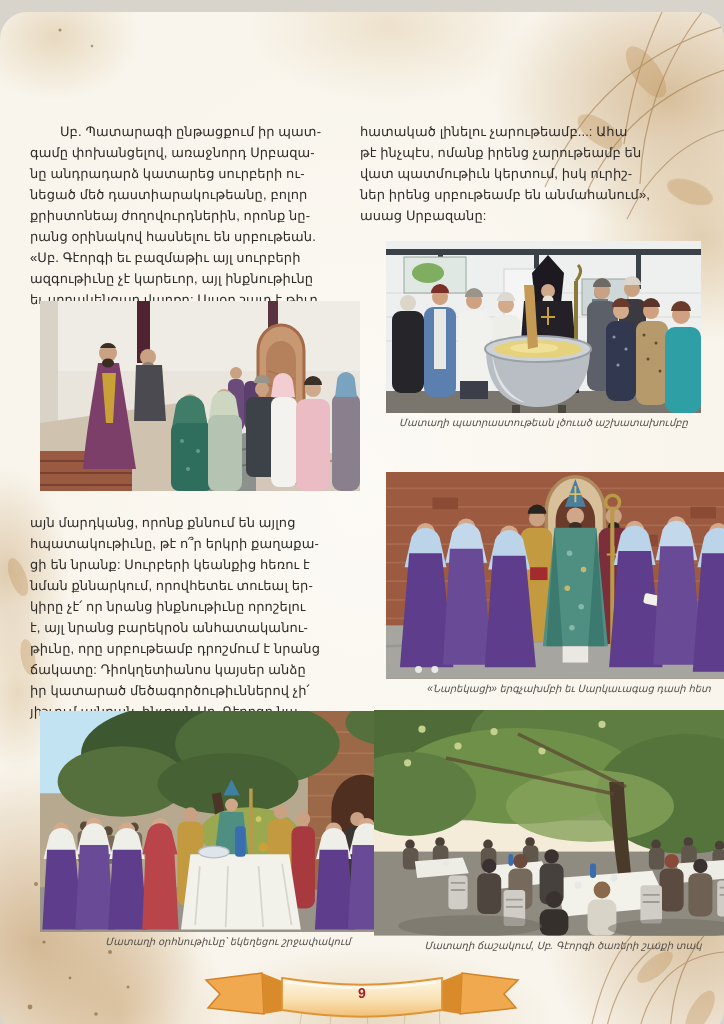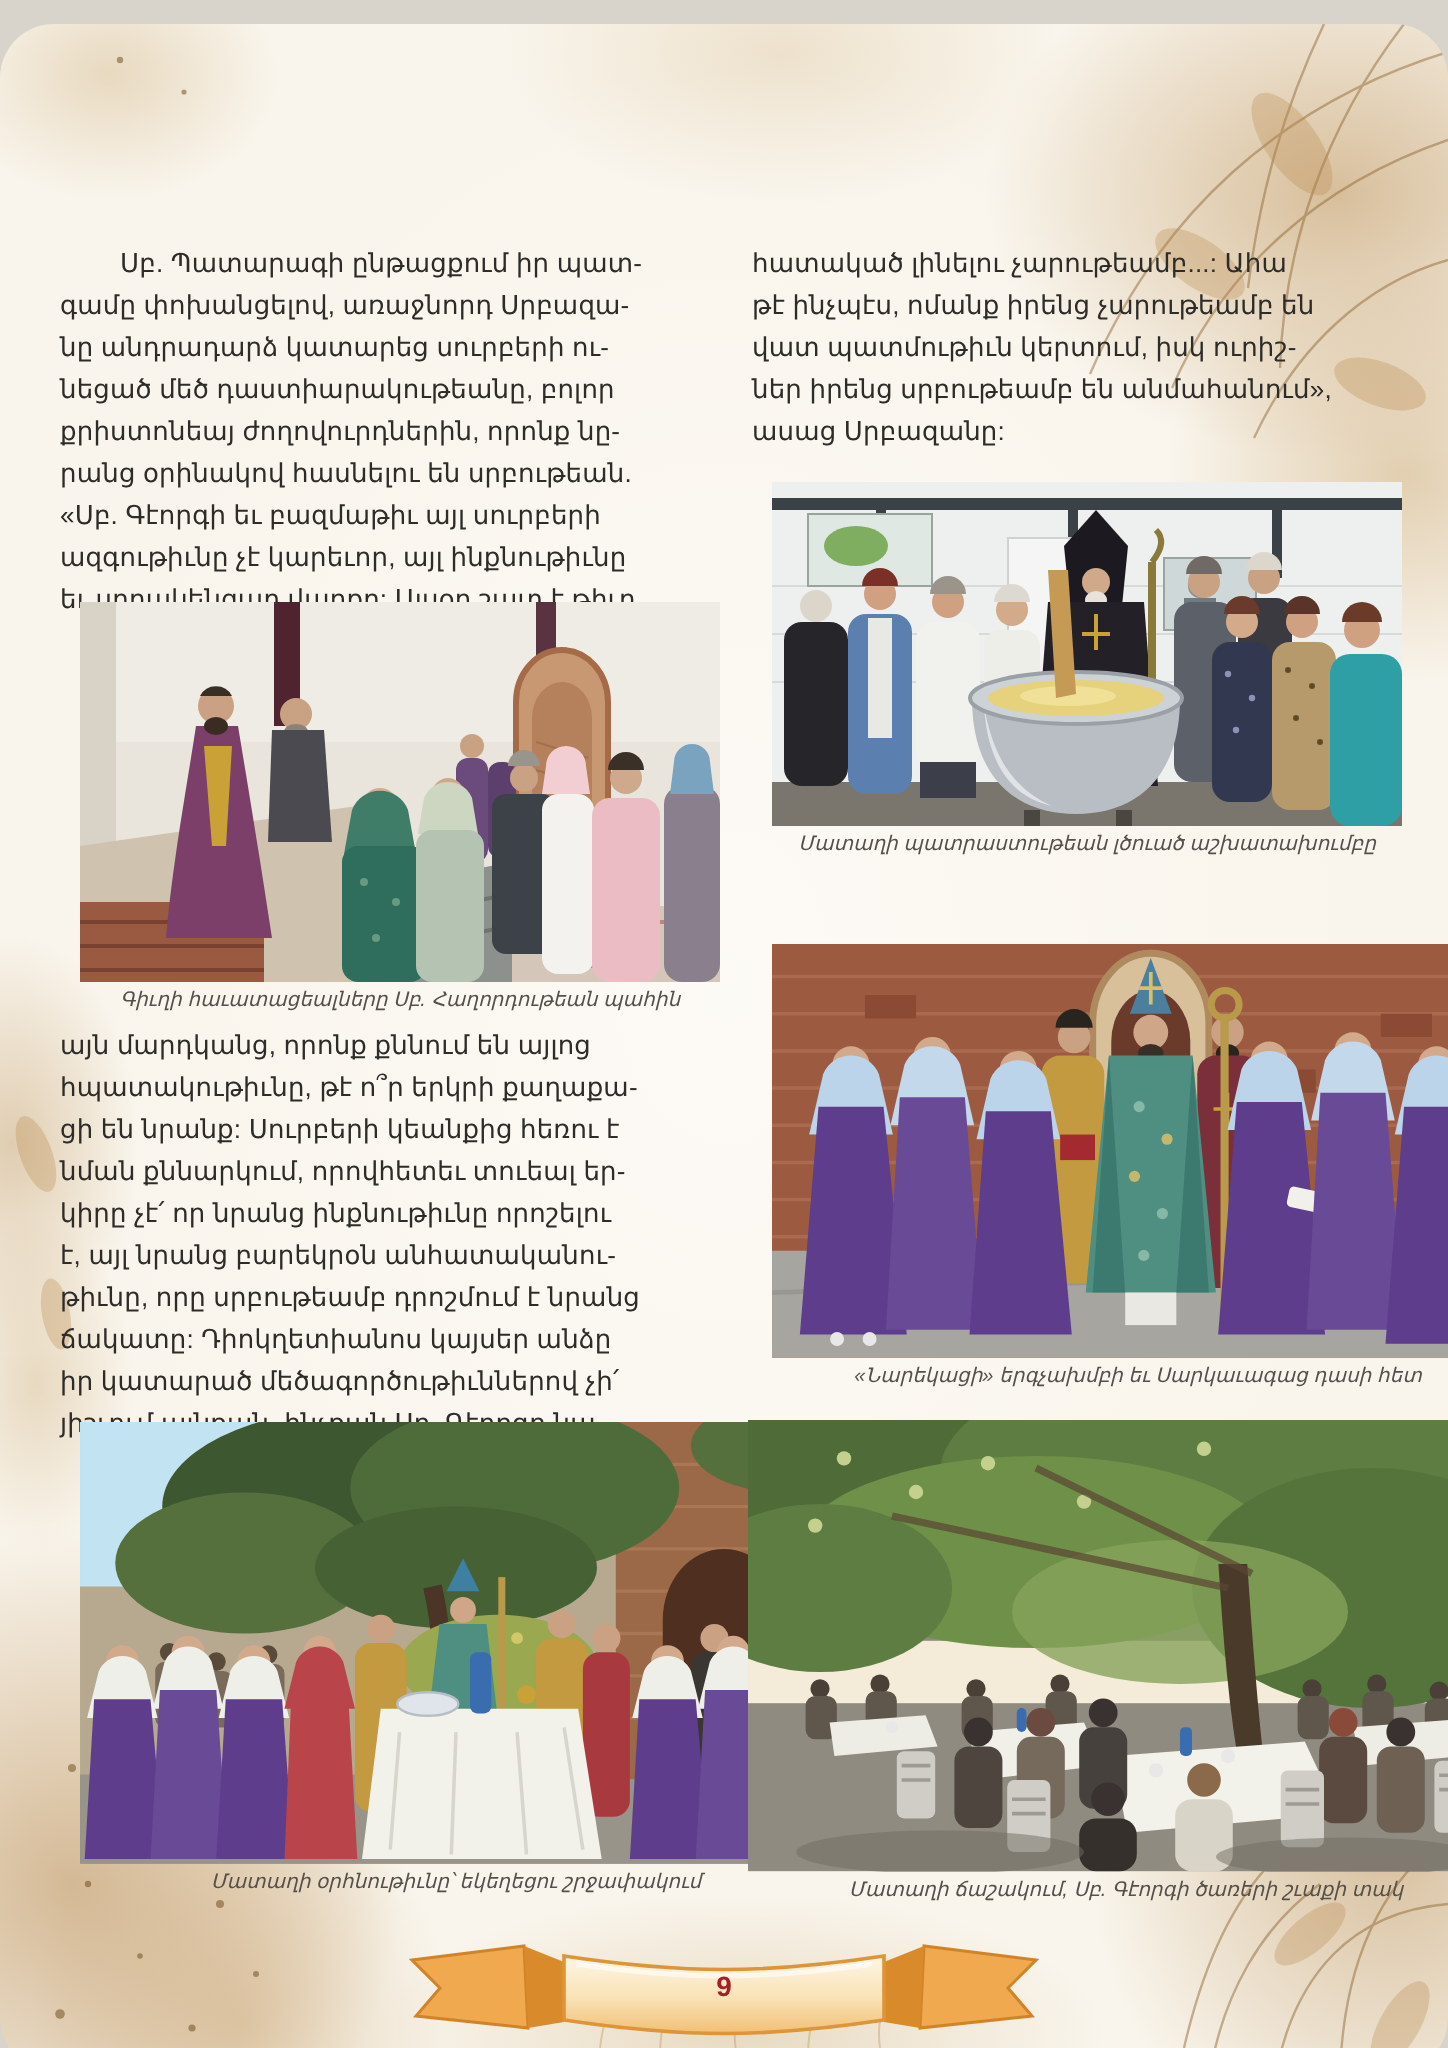--- a/index.html
+++ b/index.html
@@ -22,21 +22,21 @@
     border-radius: 27px;
   }
   .decor{position:absolute;left:0;top:0;width:724px;height:1024px;pointer-events:none;}
   .body-text{
     position:absolute;margin:0;white-space:pre-wrap;
     font-size:13px;line-height:21px;letter-spacing:.1px;text-align:justify;color:#2e2c29;
   }
   .indent{text-indent:30px;}
   .t-l1{left:30px;top:109px;width:336px;}
   .t-l2{left:30px;top:500px;width:336px;}
-  .t-r1{left:376px;top:109px;width:332px;}
+  .t-r1{left:360px;top:109px;width:332px;}
   figure{position:absolute;margin:0;}
   .f1{left:40px;top:289px;width:320px;}
   .f2{left:386px;top:229px;width:315px;}
   .f3{left:386px;top:460px;width:366px;}
   .f4{left:40px;top:699px;width:376px;}
   .f5{left:374px;top:698px;width:378px;}
   .ph{display:block;width:100%;}
   figcaption{
     margin-top:3px;text-align:center;font-style:italic;
     font-size:10px;line-height:14px;color:#55504a;
@@ -180,21 +180,20 @@
       <circle cx="243" cy="80" r="7" fill="#cfa98c"></circle>
       <path d="M233,82 a10,10 0 0 1 20,0 l2,14 h-24 z" fill="#f2cdd2"></path>
       <rect x="231" y="96" width="26" height="90" rx="8" fill="#f4f2ee"></rect>
       <rect x="256" y="98" width="34" height="92" rx="9" fill="#ecbcc4"></rect>
       <circle cx="273" cy="88" r="8" fill="#cfa98c"></circle>
       <path d="M264,84 a9,9 0 0 1 18,0 z" fill="#3a3028"></path>
       <rect x="292" y="92" width="28" height="98" rx="9" fill="#8a7f8c"></rect>
       <circle cx="306" cy="82" r="8" fill="#cfa98c"></circle>
       <path d="M297,80 a9,9 0 0 1 18,0 l2,16 h-22 z" fill="#7aa3c0"></path>
     </svg>
-    <figcaption>Գիւղի հաւատացեալները Սբ. Հաղորդութեան պահին</figcaption>
   </figure>
 
   <figure class="f2">
     <svg class="ph" viewBox="0 0 315 172">
       <rect width="315" height="172" fill="#eef0ef"></rect>
       <rect x="0" y="150" width="315" height="22" fill="#7b766d"></rect>
       <g stroke="#d7dad8" stroke-width="1">
           <path d="M0,52 H315 M0,76 H315 M0,100 H315"></path>
         </g>
       <rect x="0" y="8" width="315" height="6" fill="#3a4248"></rect>

